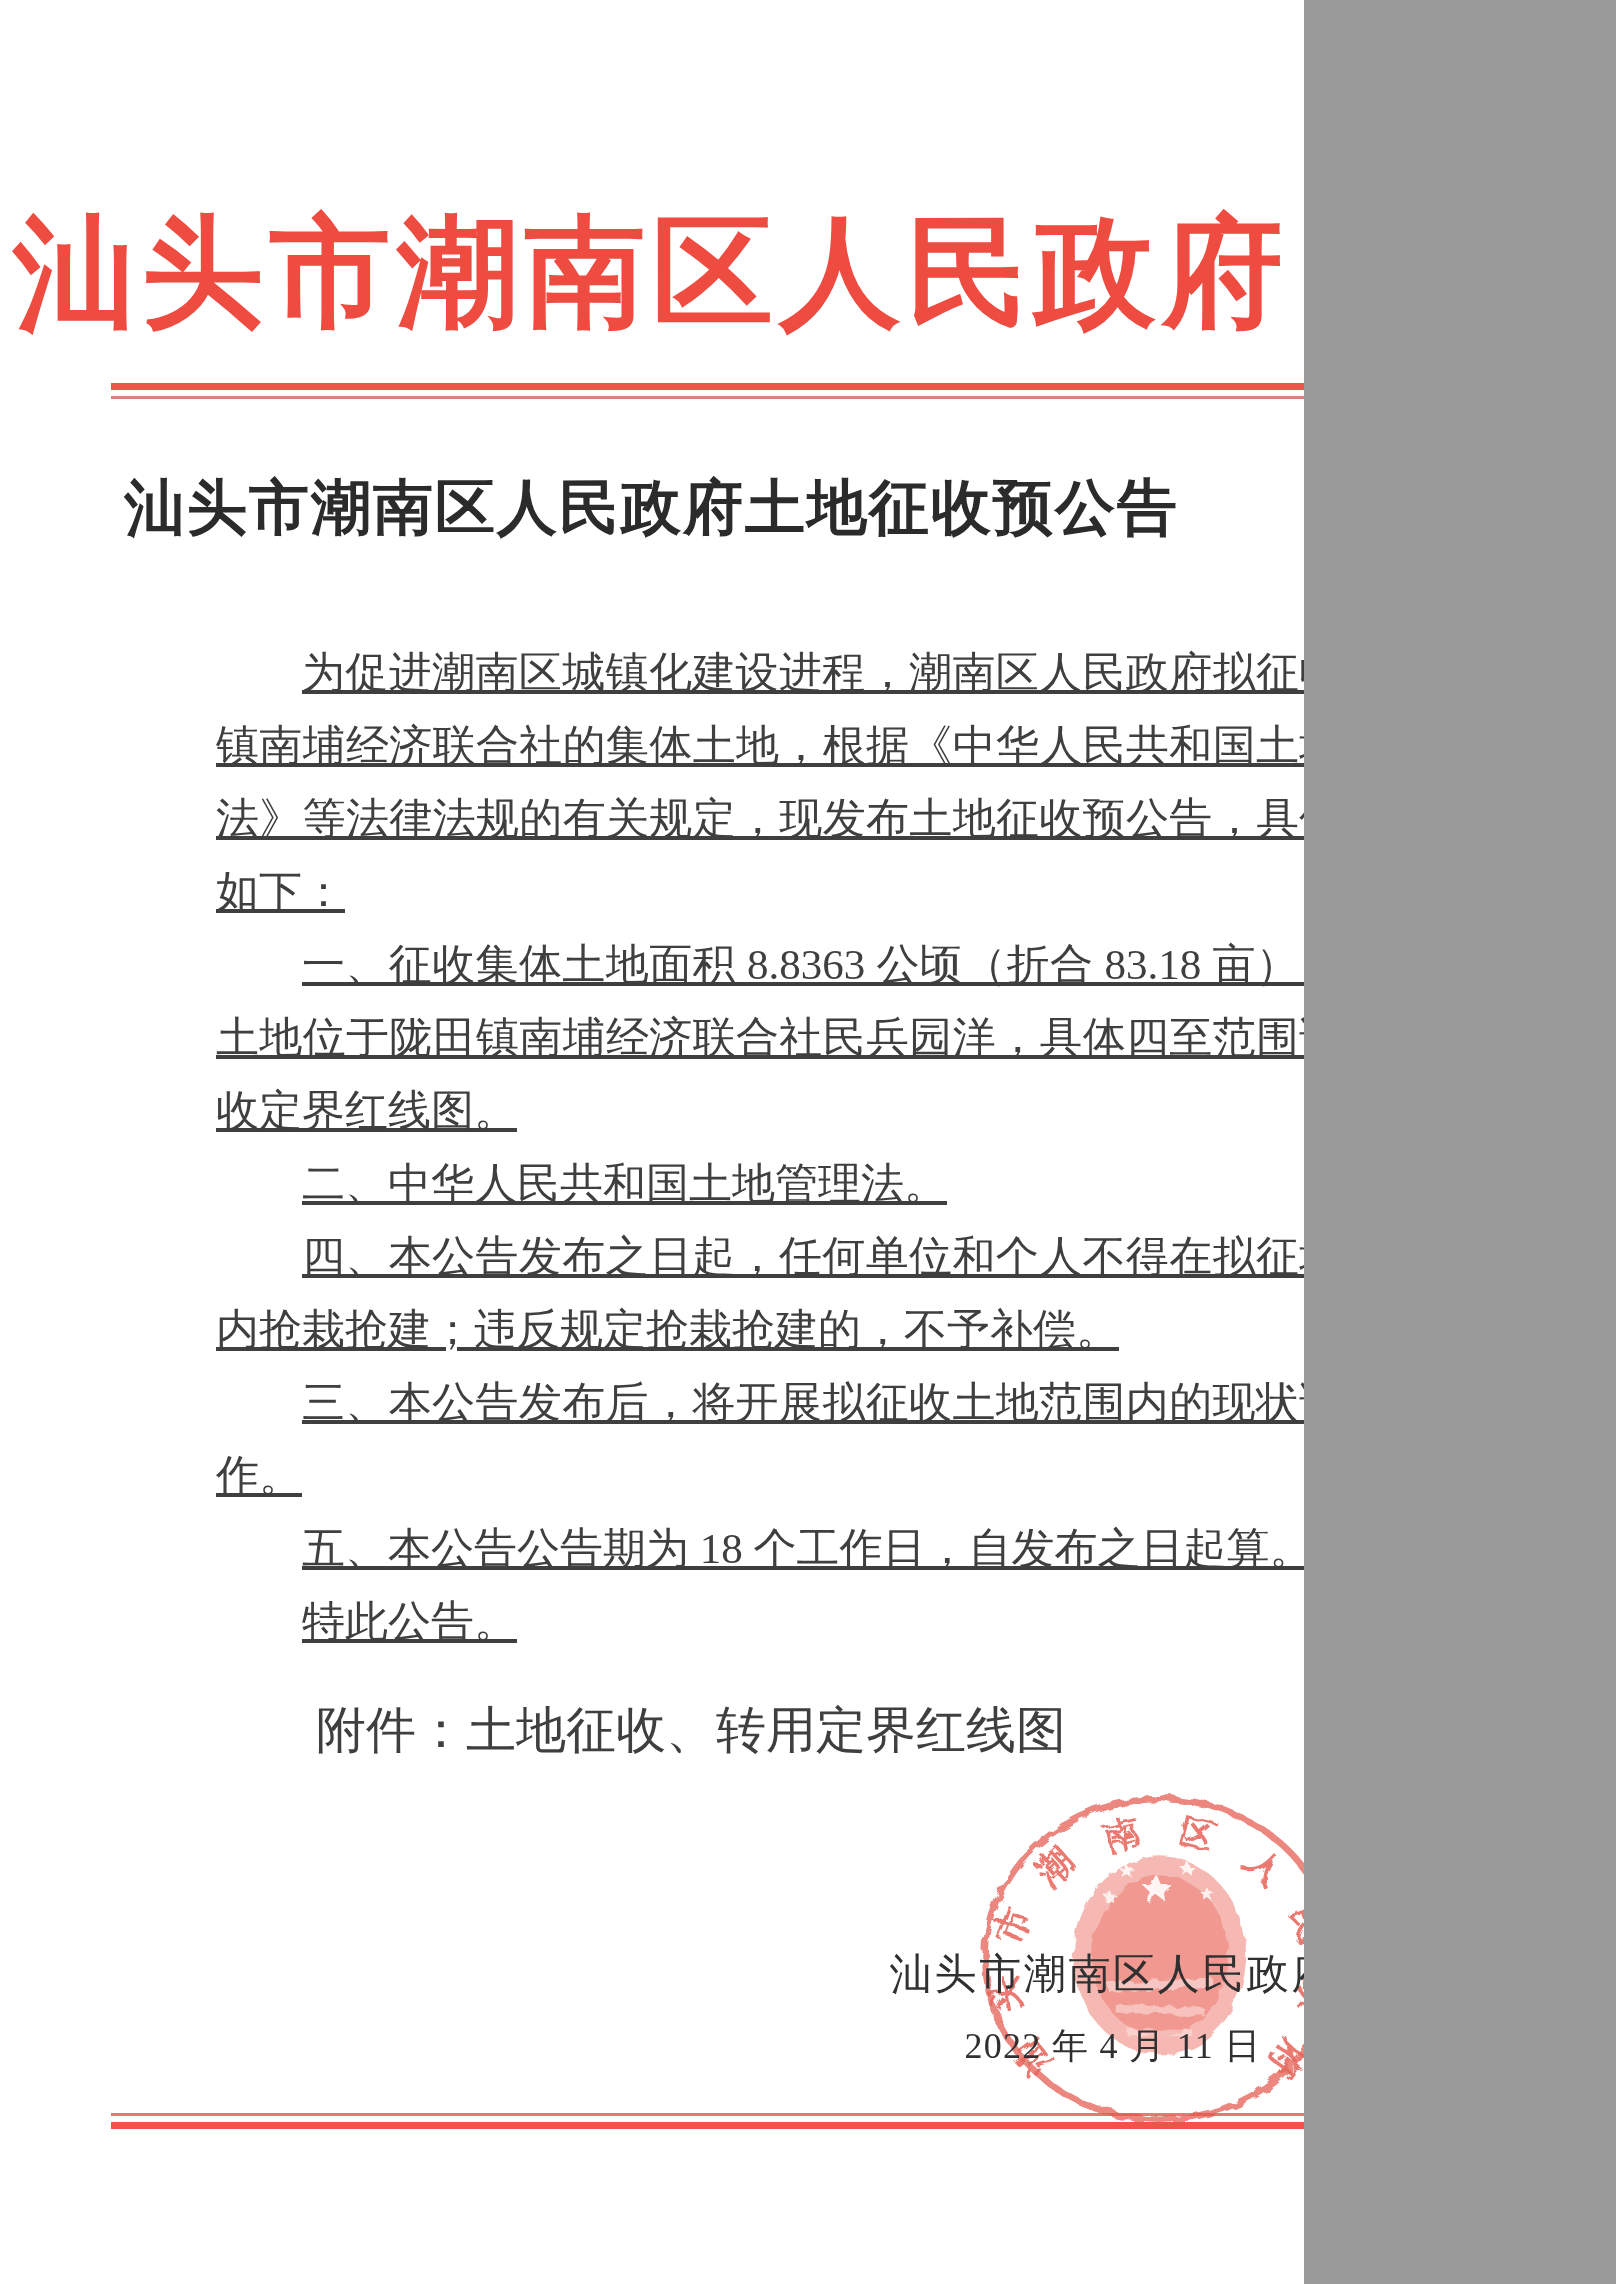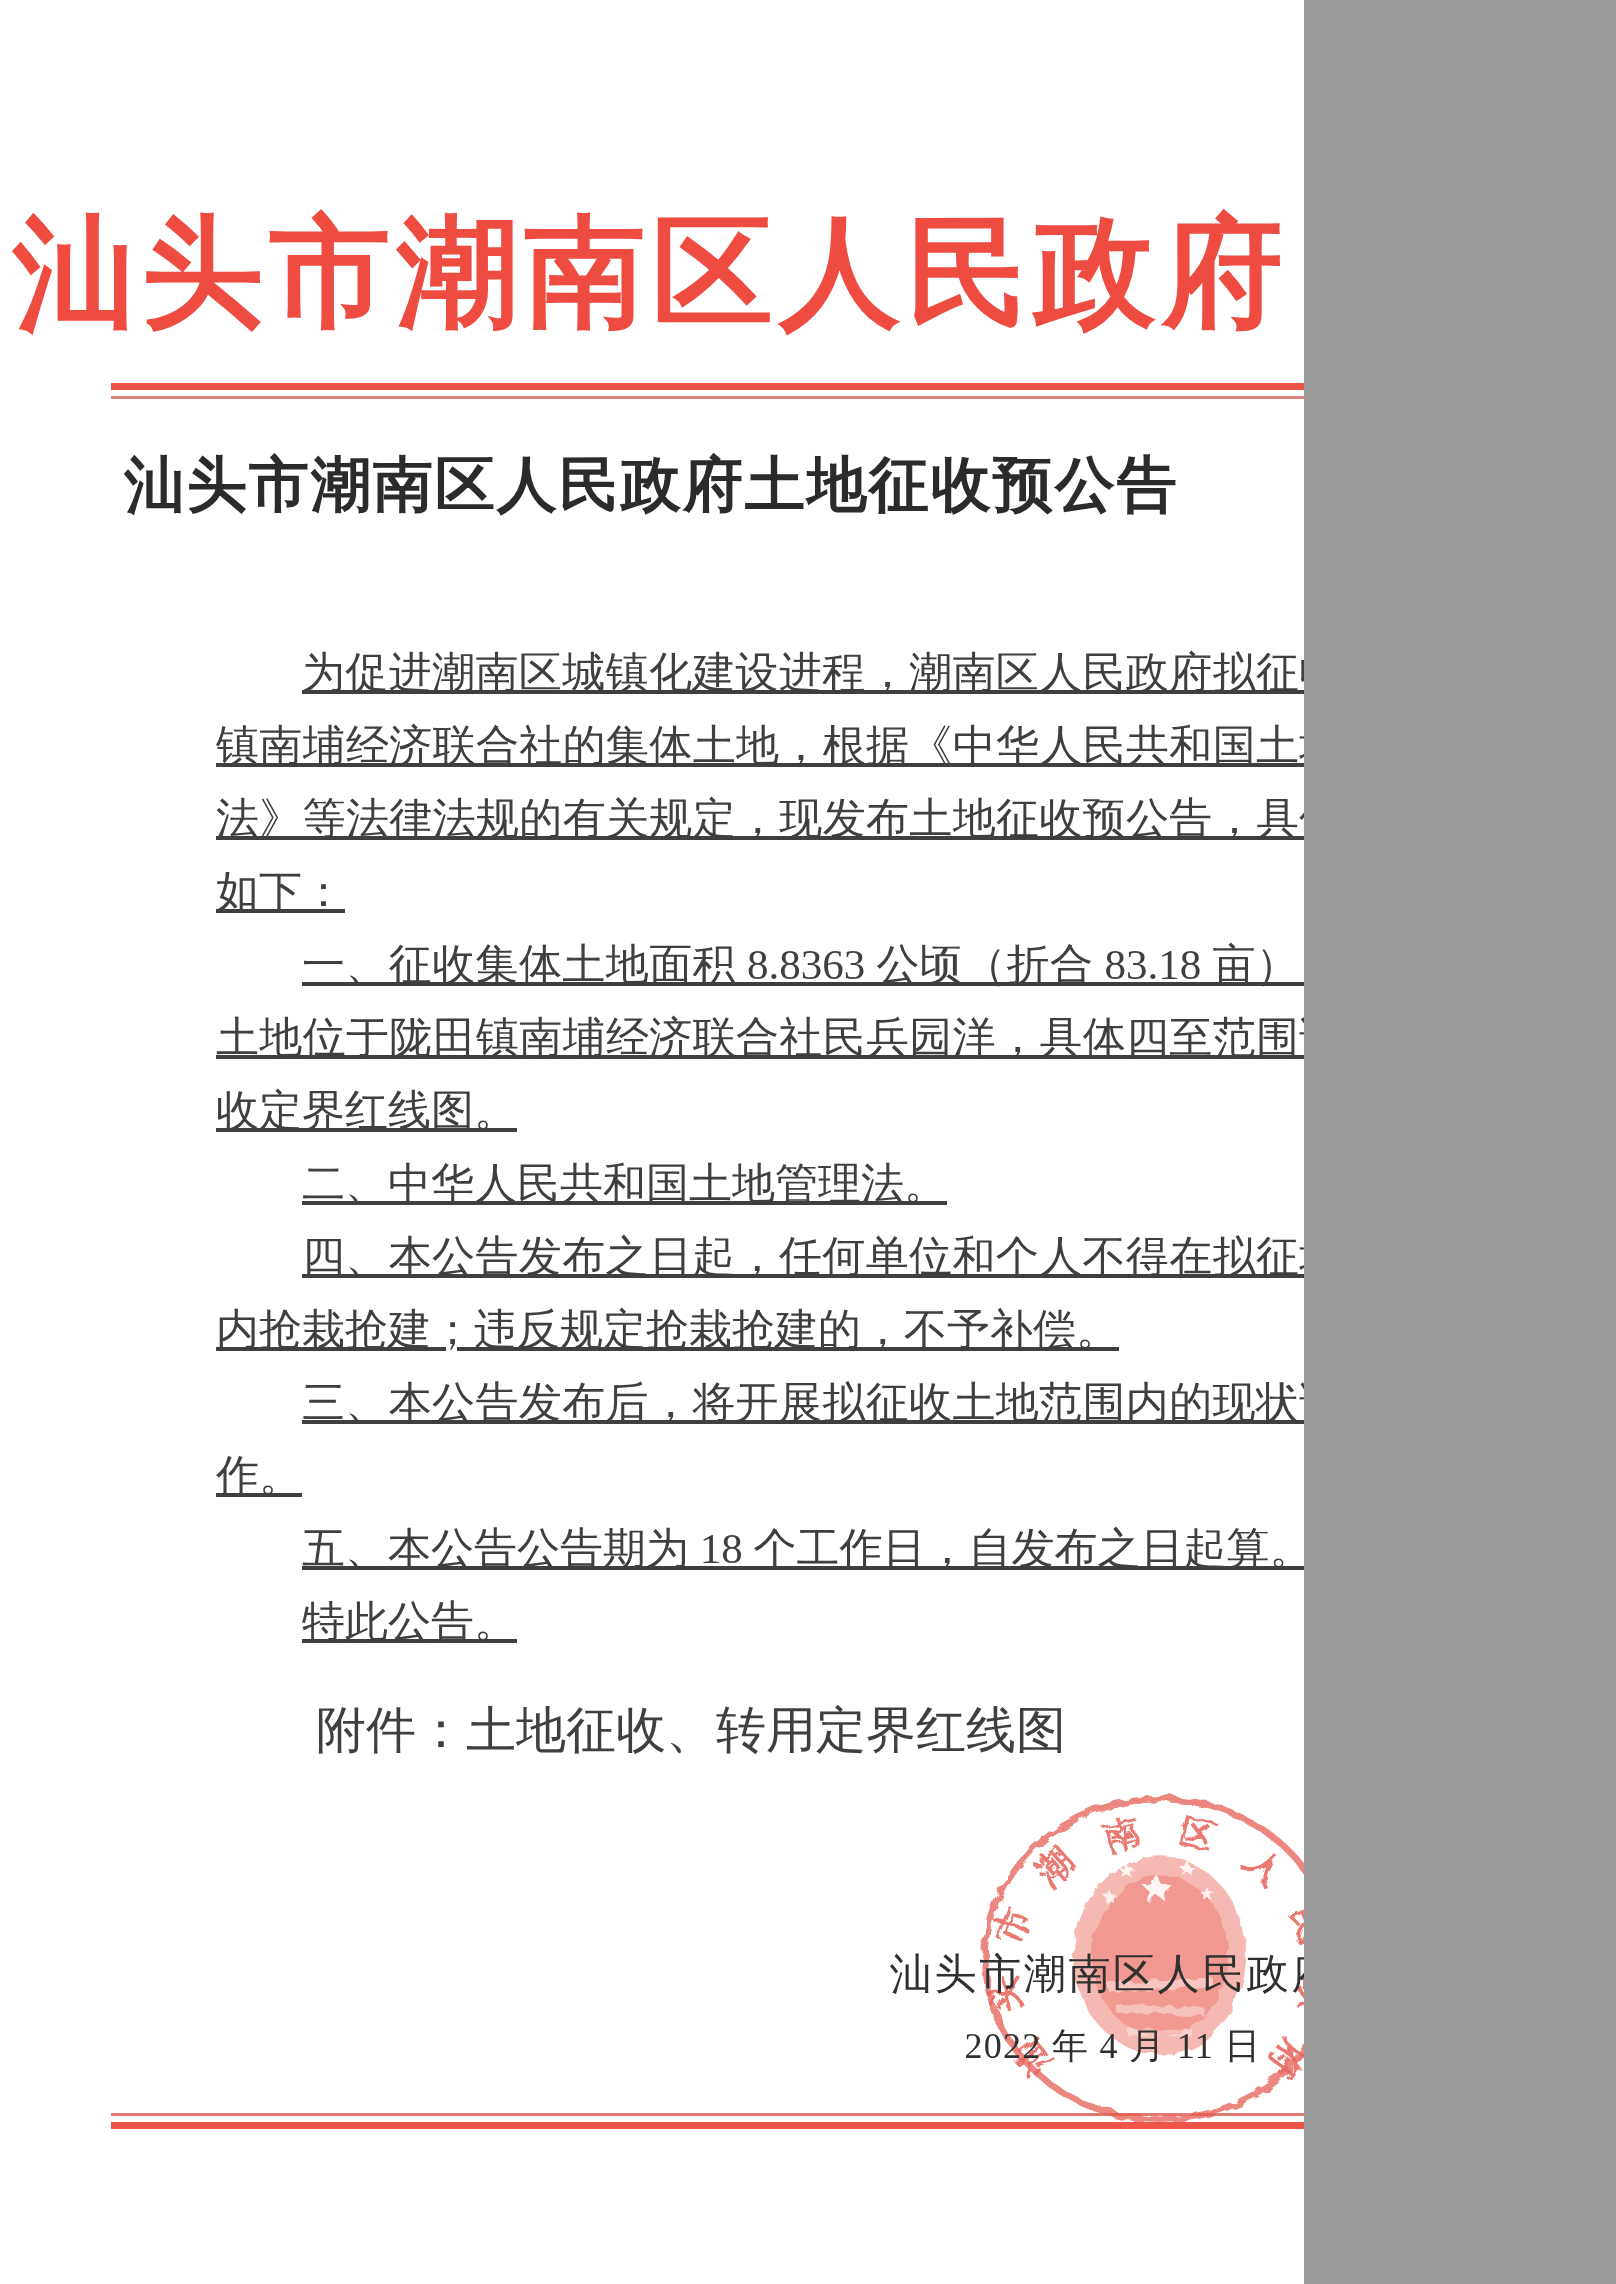--- a/index.html
+++ b/index.html
@@ -18,21 +18,21 @@
     letter-spacing:6.5px;
     color:#ee4b41;
     white-space:nowrap;
   }
   .rule{position:absolute;left:111px;width:1395px;}
   .rule-top-thick{top:383px;height:7.2px;background:#f05449;}
   .rule-top-thin{top:396px;height:3.3px;background:#d9837d;}
   .rule-bottom-thin{top:2113px;height:3.3px;background:#e07a72;}
   .rule-bottom-thick{top:2122px;height:7.2px;background:#f05449;}
   .doc-title{
-    position:absolute;top:452px;left:0;width:100%;
+    position:absolute;top:475px;left:0;width:100%;
     text-align:center;
     font-size:60px;line-height:1.1;
     font-weight:bold;
     letter-spacing:2px;
     color:#2b2b2b;
     white-space:nowrap;
   }
   .body-text{
     position:absolute;top:636px;left:216px;width:1213px;
     font-size:43px;line-height:73px;

